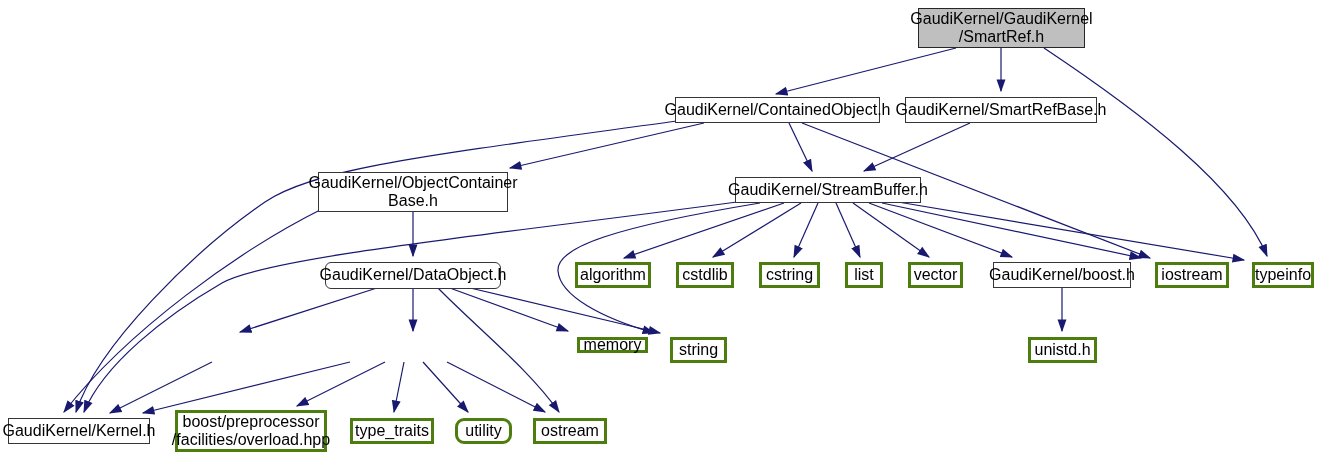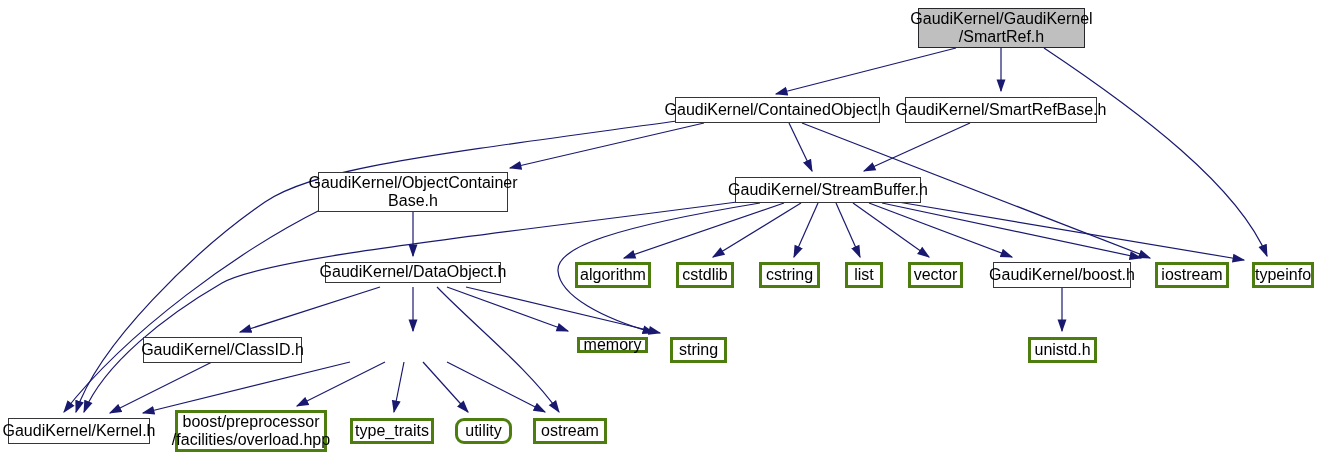--- a/index.html
+++ b/index.html
@@ -82,30 +82,29 @@
     </g>
   </svg>
 
   <div class="node current" style="left:918px;top:8px;width:167px;height:40px;">GaudiKernel/GaudiKernel
 /SmartRef.h</div>
   <div class="node internal" style="left:675px;top:97px;width:205px;height:26px;">GaudiKernel/ContainedObject.h</div>
   <div class="node internal" style="left:905px;top:97px;width:192px;height:26px;">GaudiKernel/SmartRefBase.h</div>
   <div class="node internal" style="left:318px;top:172px;width:190px;height:40px;">GaudiKernel/ObjectContainer
 Base.h</div>
   <div class="node internal" style="left:735px;top:177px;width:186px;height:26px;">GaudiKernel/StreamBuffer.h</div>
-  <div class="node internal" style="left:325px;top:262px;width:176px;height:21px;">GaudiKernel/DataObject.h</div>
+  <div class="node internal" style="left:325px;top:262px;width:176px;height:27px;border-radius:6px;">GaudiKernel/DataObject.h</div>
   <div class="node system" style="left:575px;top:262px;width:76px;height:26px;">algorithm</div>
   <div class="node system" style="left:676px;top:262px;width:58px;height:26px;">cstdlib</div>
   <div class="node system" style="left:759px;top:262px;width:61px;height:26px;">cstring</div>
   <div class="node system" style="left:845px;top:262px;width:38px;height:26px;">list</div>
   <div class="node system" style="left:908px;top:262px;width:55px;height:26px;">vector</div>
   <div class="node internal" style="left:993px;top:262px;width:138px;height:26px;">GaudiKernel/boost.h</div>
   <div class="node system" style="left:1155px;top:262px;width:74px;height:26px;">iostream</div>
   <div class="node system" style="left:1252px;top:262px;width:62px;height:26px;">typeinfo</div>
-  <div class="node internal" style="left:143px;top:337px;width:159px;height:26px;">GaudiKernel/ClassID.h</div>
   <div class="node system" style="left:577px;top:337px;width:71px;height:16px;">memory</div>
   <div class="node system" style="left:670px;top:337px;width:57px;height:26px;">string</div>
   <div class="node system" style="left:1028px;top:337px;width:69px;height:26px;">unistd.h</div>
   <div class="node internal" style="left:8px;top:418px;width:142px;height:26px;text-align:right;">GaudiKernel/Kernel.h</div>
   <div class="node system" style="left:175px;top:410px;width:152px;height:42px;">boost/preprocessor
 /facilities/overload.hpp</div>
   <div class="node system" style="left:350px;top:418px;width:84px;height:26px;">type_traits</div>
   <div class="node system" style="left:455px;top:418px;width:57px;height:26px;border-radius:9px;">utility</div>
   <div class="node system" style="left:533px;top:418px;width:74px;height:26px;">ostream</div>
 

